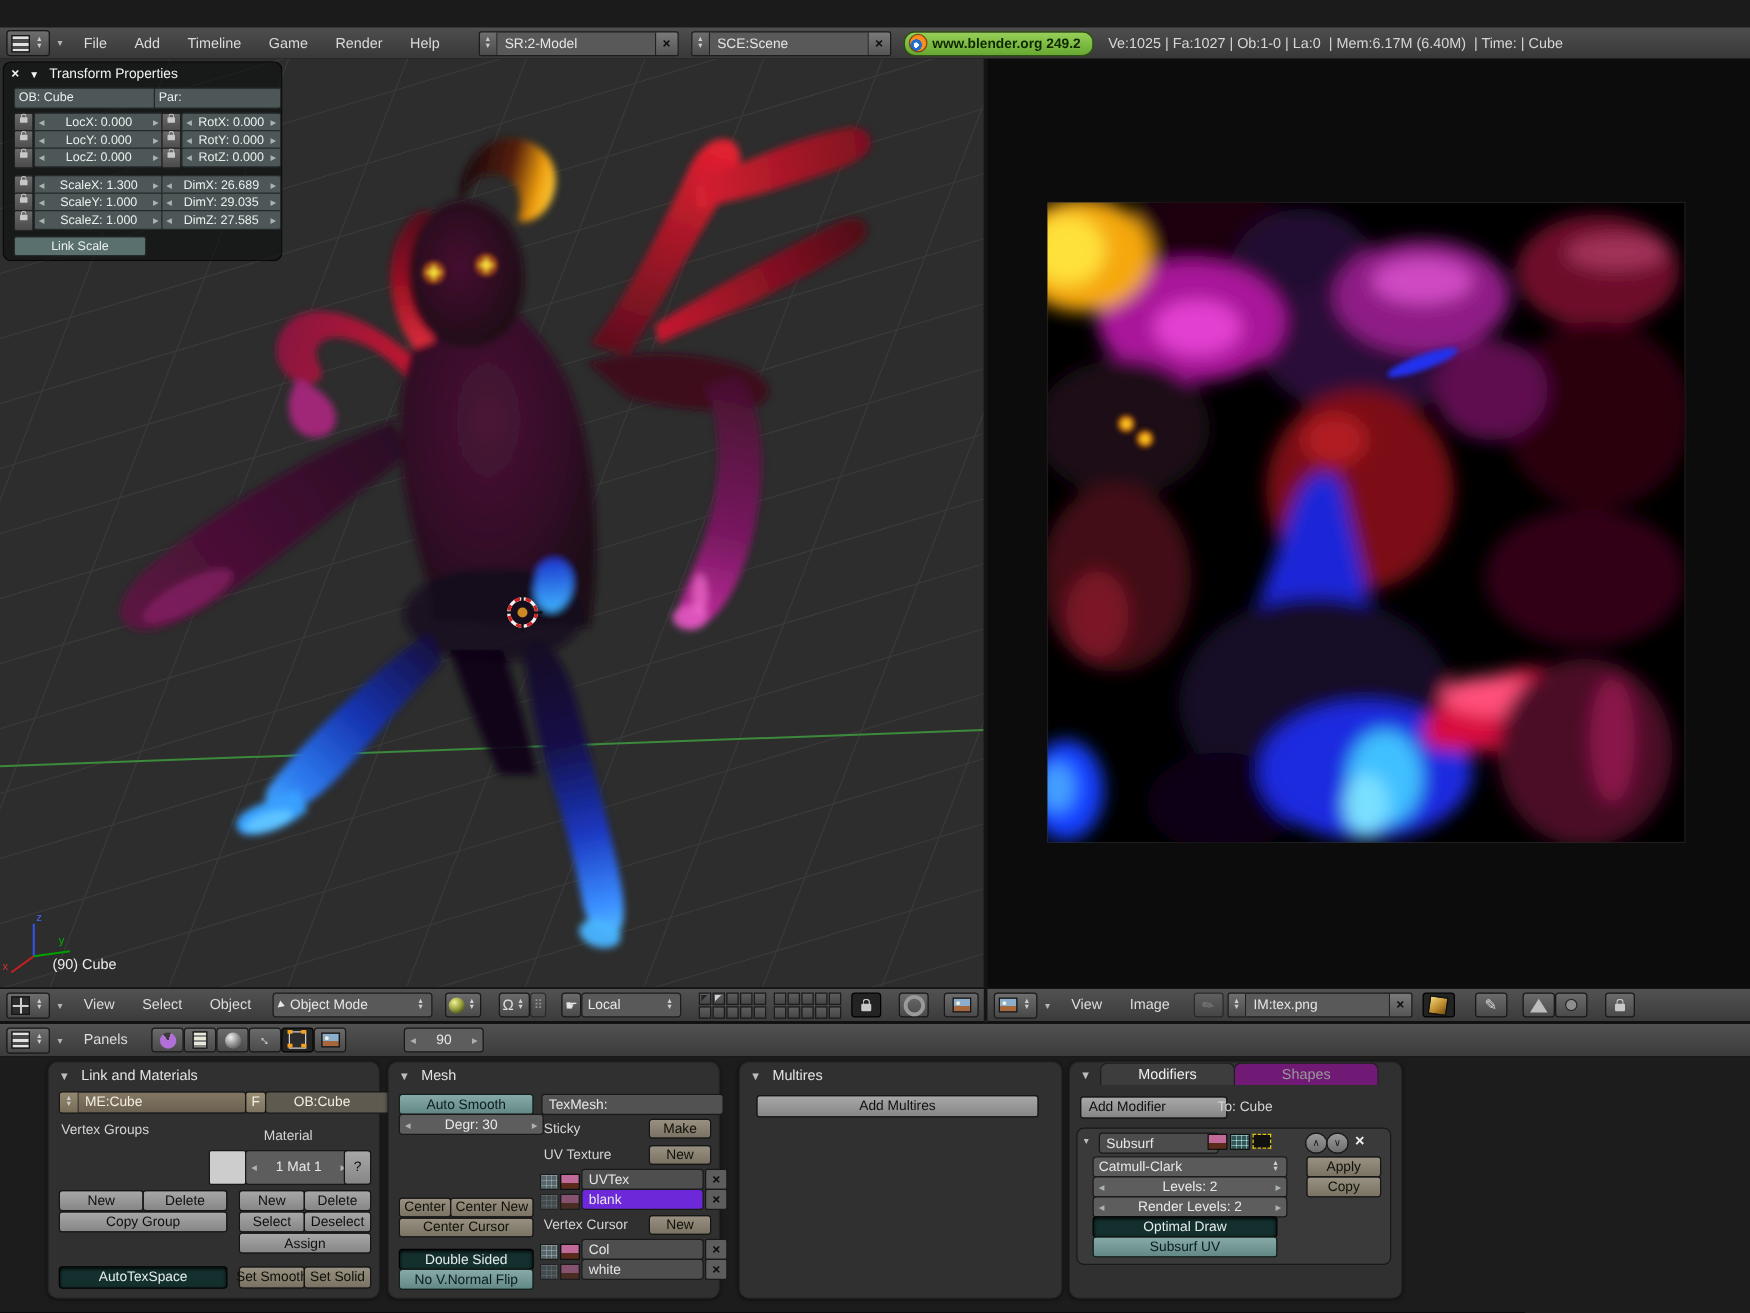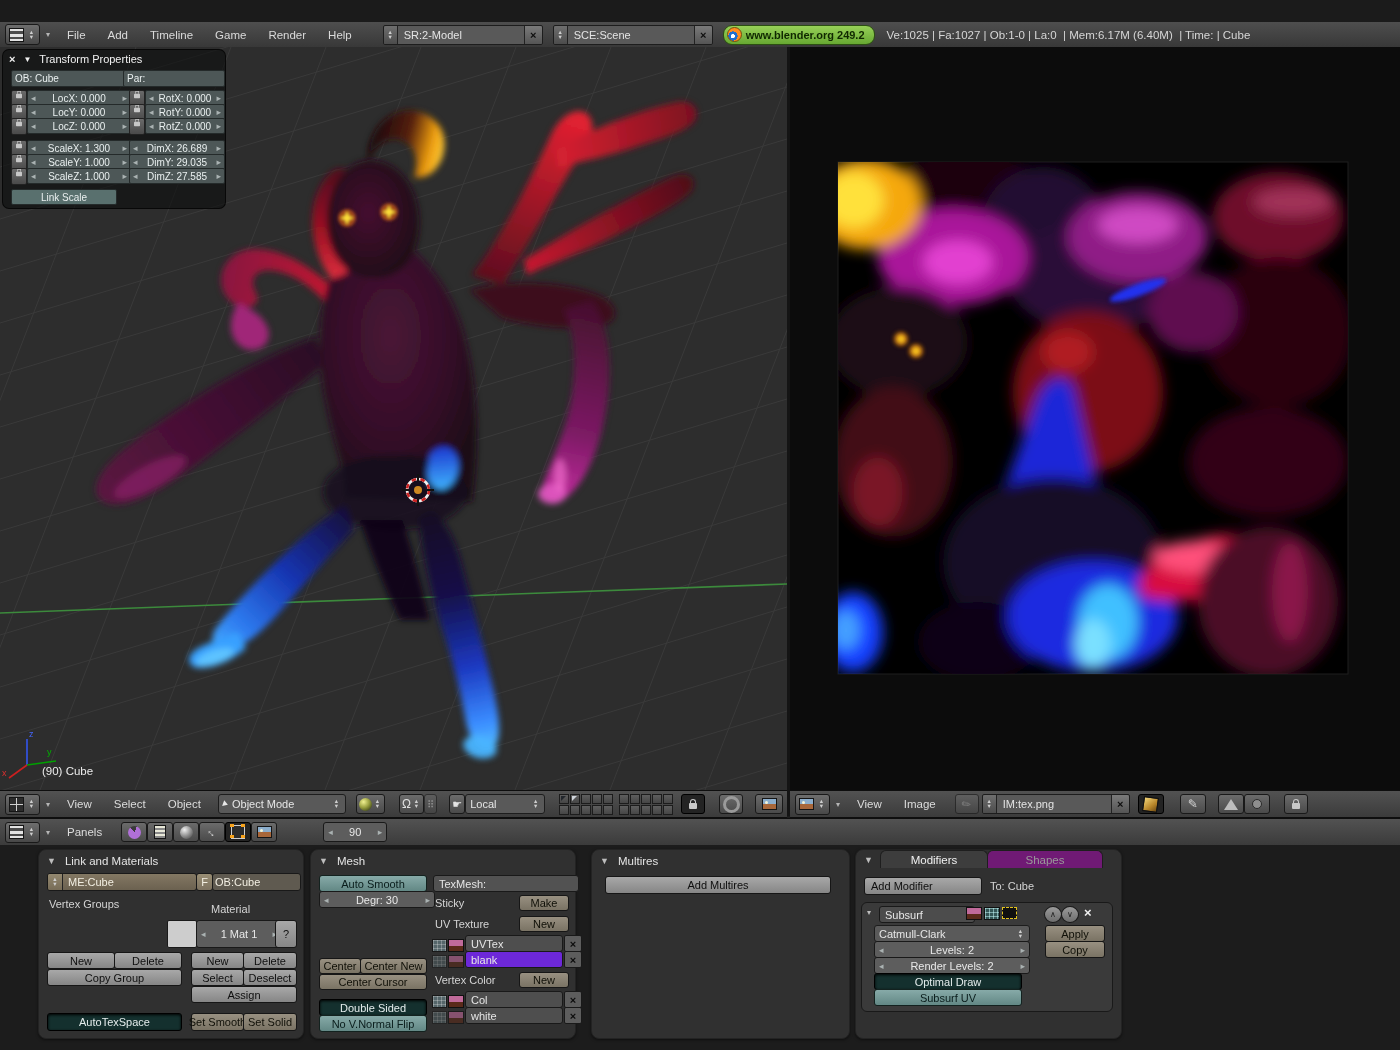--- a/index.html
+++ b/index.html
@@ -99,21 +99,21 @@
     font-size:11px;display:flex;align-items:center;justify-content:center;white-space:nowrap}
   .btnB{position:absolute;background:linear-gradient(#989081,#7a7364);border:1px solid #161616;border-radius:3px;color:#101008;
     font-size:11px;display:flex;align-items:center;justify-content:center;white-space:nowrap}
   .btnT{position:absolute;background:linear-gradient(#87aaa8,#628885);border:1px solid #13221f;border-radius:3px;color:#0a1d1c;
     font-size:11px;display:flex;align-items:center;justify-content:center;white-space:nowrap}
   .btnD{position:absolute;background:#14302e;border:1px solid #000;border-radius:3px;color:#e4ecec;
     font-size:11px;display:flex;align-items:center;justify-content:center;box-shadow:inset 0 1px 3px #000;white-space:nowrap}
   .fldD{position:absolute;background:#525252;border:1px solid #191919;border-radius:3px;color:#e6e6e6;font-size:11px;
     display:flex;align-items:center;padding:0 5px;white-space:nowrap}
   .fldBr{position:absolute;background:linear-gradient(#837863,#6b6150);border:1px solid #191919;border-radius:3px;color:#f2eee2;font-size:11px;
-    display:flex;align-items:center;padding:0 2px;white-space:nowrap}
+    display:flex;align-items:center;padding:0 22px;white-space:nowrap}
   .stp{position:absolute;background:#5d5d5d;border:1px solid #191919;border-radius:3px;color:#e8e8e8;font-size:11px;
     display:flex;align-items:center;justify-content:space-between;padding:0 4px}
   .sarr{font-size:9px;color:#aab2b2}
   .uvico{width:13px;height:11px;background:
      repeating-linear-gradient(90deg,rgba(255,255,255,.25) 0 1px,transparent 1px 4px),
      repeating-linear-gradient(rgba(255,255,255,.25) 0 1px,transparent 1px 4px),#55666a;border:1px solid #191919}
   .uvico.dim{opacity:.5}
   .mrow{position:absolute;display:flex;align-items:flex-end;gap:1px}
   .xsq{background:#5d5d5d;border:1px solid #191919;border-radius:2px;color:#0c0c0c;font-weight:bold;font-size:11px;
     width:16px;height:15px;display:flex;align-items:center;justify-content:center}
@@ -782,21 +782,21 @@
         <span class="xsq">×</span>
       </div>
       <div class="mrow" style="left:121px;top:101px">
         <span class="uvico dim"></span>
         <span class="modico1" style="opacity:.6"></span>
         <span class="fldD" style="position:relative;width:86px;height:15px;background:#6d28d9">
             <span>blank</span>
           </span>
         <span class="xsq">×</span>
       </div>
-      <div class="lab" style="left:124px;top:124px">Vertex Color</div>
+      <div class="lab" style="left:124px;top:124px">Vertex Cursor</div>
       <div class="btnB" style="left:208px;top:122px;width:48px;height:14px">
           <span>New</span>
         </div>
       <div class="mrow" style="left:121px;top:141px">
         <span class="uvico"></span>
         <span class="modico1"></span>
         <span class="fldD" style="position:relative;width:86px;height:15px;background:#4e4e4e">
             <span>Col</span>
           </span>
         <span class="xsq">×</span>
@@ -840,21 +840,21 @@
       <span class="ptri abs" style="left:8px;top:5px">▼</span>
       <div class="tab on" style="left:24px;top:0;width:106px">
           <span>Modifiers</span>
         </div>
       <div class="tab off" style="left:131px;top:0;width:114px">
           <span>Shapes</span>
         </div>
       <div class="btnG" style="left:8px;top:27px;width:110px;height:16px;justify-content:flex-start;padding-left:6px">
           <span>Add Modifier</span>
         </div>
-      <div class="lab" style="left:134px;top:30px">To: Cube</div>
+      <div class="lab" style="left:118px;top:30px">To: Cube</div>
       <div class="subbox" style="left:5px;top:52px;width:250px;height:108px">
         <span class="ptri abs" style="left:5px;top:5px;font-size:8px">▾</span>
         <div class="fldD" style="left:17px;top:3px;width:84px;height:15px;background:#4c4c4c">
             <span>Subsurf</span>
           </div>
         <span class="ab s abs" style="left:104px;top:4px;display:flex;gap:2px;position:absolute">
           <span class="modico1"></span>
           <span class="modico2"></span>
           <span class="modico3"></span>
         </span>

